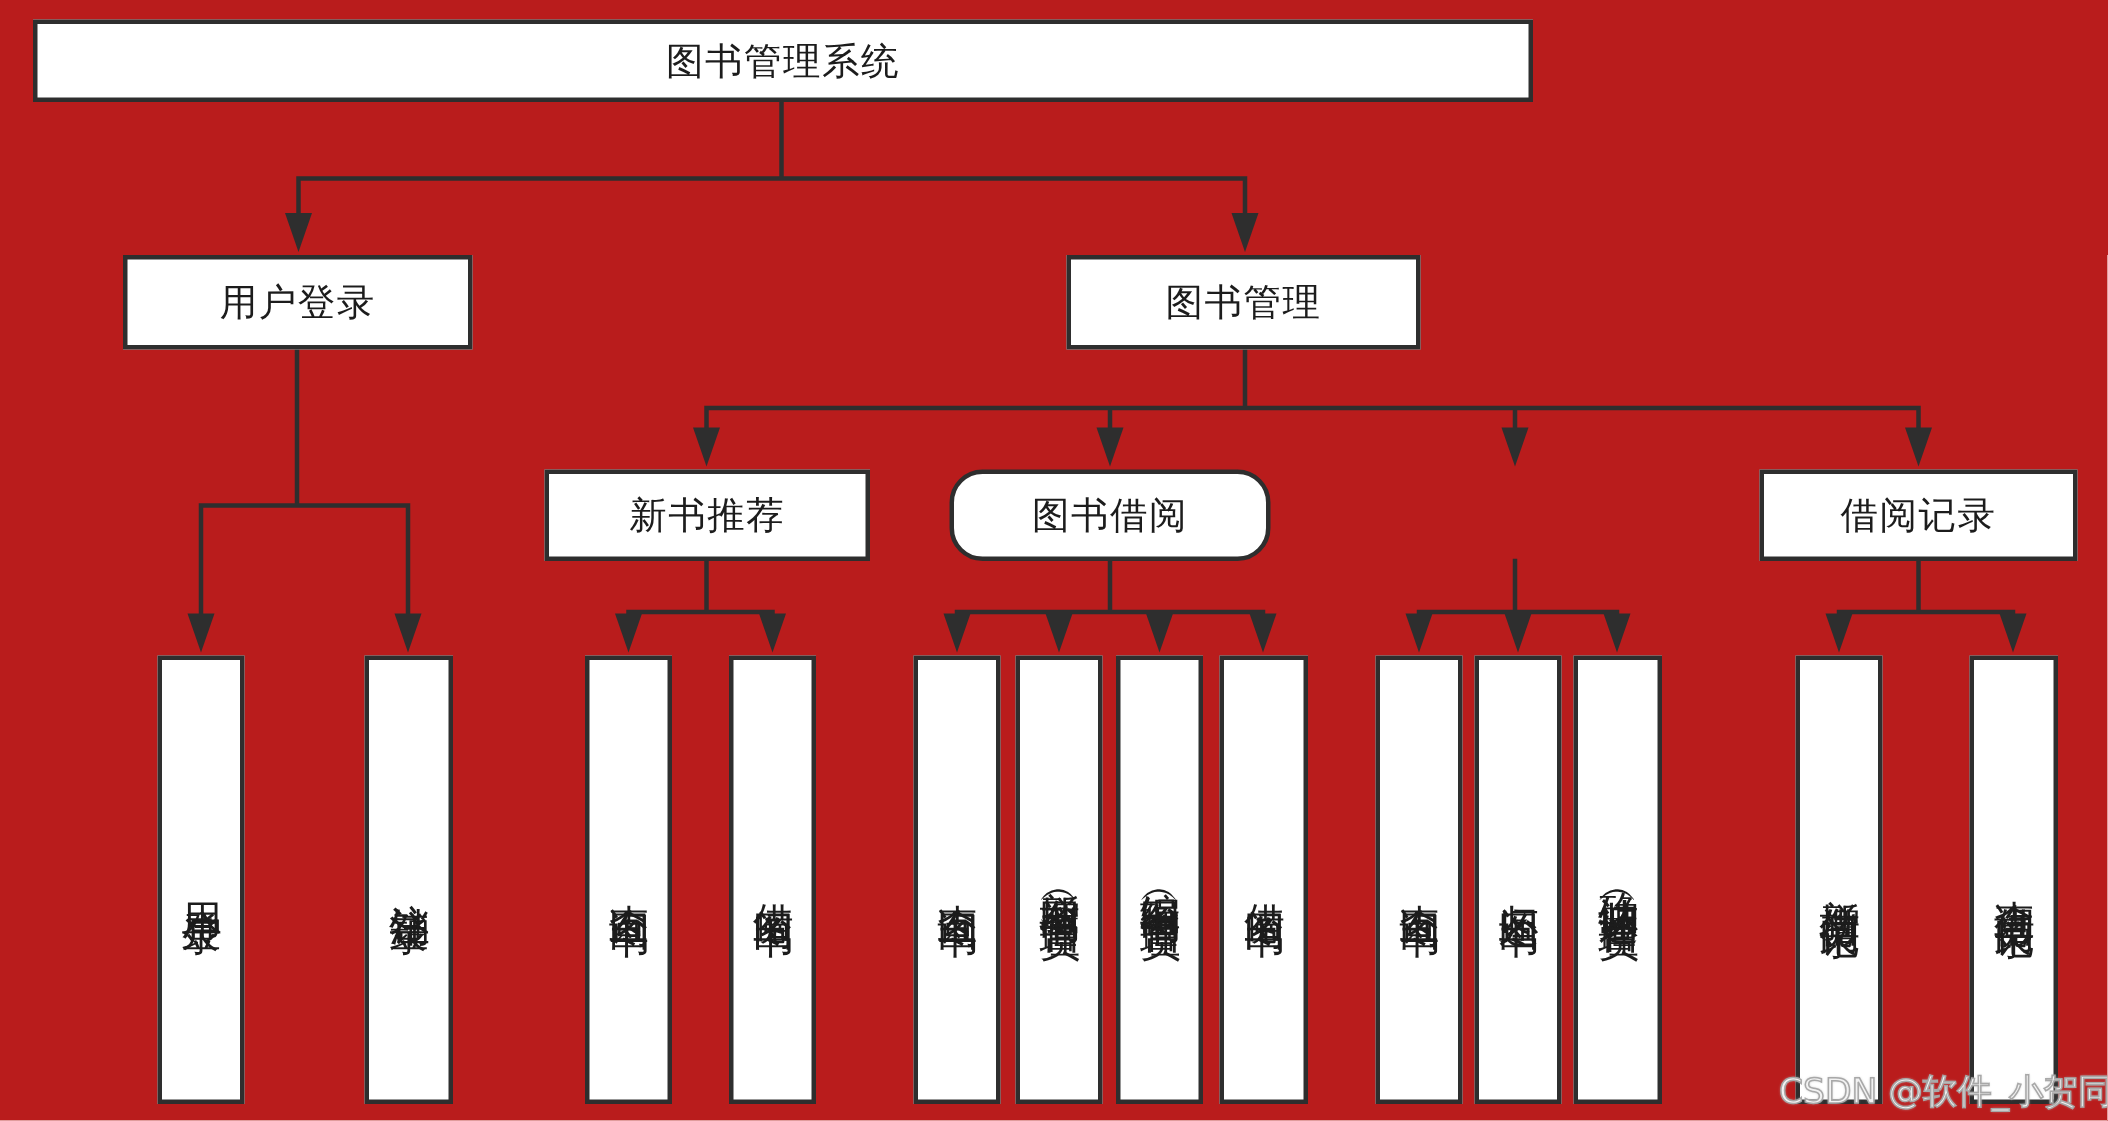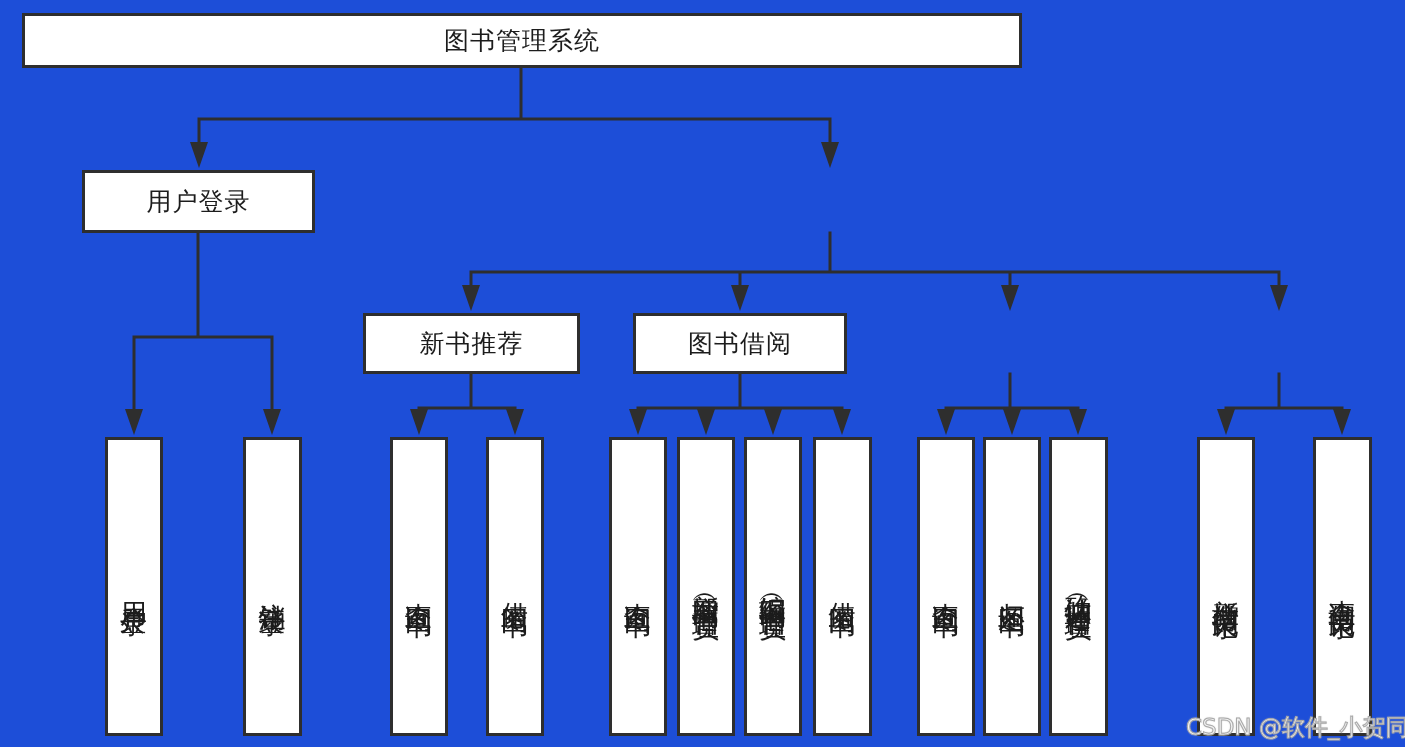--- a/index.html
+++ b/index.html
@@ -1,20 +1,20 @@
 <!DOCTYPE html>
 <html><head>
 <meta charset="utf-8">
 <style>
   html, body { margin:0; padding:0; background:#ffffff; }
   .canvas {
     position: relative;
     width: 1405px;
     height: 747px;
-    background: #1d4ed8;
+    background: #b91c1c;
     font-family: "DejaVu Sans", "Liberation Sans", sans-serif;
     overflow: hidden;
   }
   .connectors { position:absolute; left:0; top:0; width:1405px; height:747px; }
   .connectors path { stroke:#2e2e2e; stroke-width:3; fill:none; stroke-linecap:square; }
   .connectors polygon { fill:#2e2e2e; stroke:none; }
   .box {
     position:absolute;
     box-sizing:border-box;
     background:#ffffff;
@@ -94,26 +94,32 @@
     </g>
   </svg>
 
   <div class="box h" style="left:22px; top:13px; width:1000px; height:55px;">
     <span>图书管理系统</span>
   </div>
 
   <div class="box h" style="left:82px; top:170px; width:233px; height:63px;">
     <span>用户登录</span>
   </div>
+  <div class="box h" style="left:711px; top:170px; width:236px; height:63px;">
+    <span>图书管理</span>
+  </div>
 
   <div class="box h" style="left:363px; top:313px; width:217px; height:61px;text-align:right;">
     <span>新书推荐</span>
   </div>
-  <div class="box h" style="left:633px; top:313px; width:214px; height:61px;">
+  <div class="box h" style="left:633px; top:313px; width:214px; height:61px;border-radius:22px;">
     <span>图书借阅</span>
+  </div>
+  <div class="box h" style="left:1173px; top:313px; width:212px; height:61px;">
+    <span>借阅记录</span>
   </div>
 
   <div class="box v" style="left:105px; top:437px; width:58px; height:299px;">
     <span>用户登录</span>
   </div>
   <div class="box v" style="left:243px; top:437px; width:59px; height:299px;">
     <span>注销登录</span>
   </div>
 
   <div class="box v" style="left:390px; top:437px; width:58px; height:299px;">

